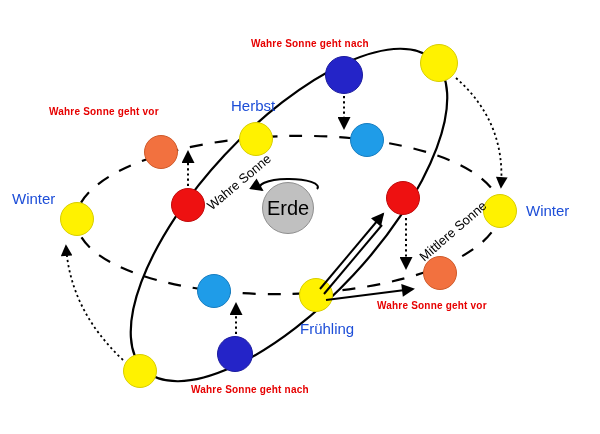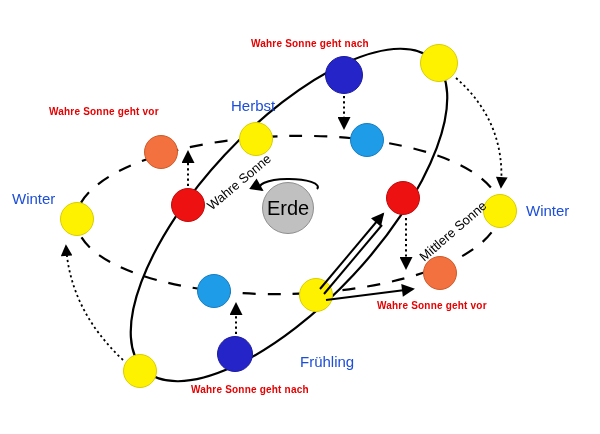--- a/index.html
+++ b/index.html
@@ -82,19 +82,19 @@
 
   <div class="layer">
     <div class="ann" style="left:251px;top:38px;">Wahre Sonne geht nach</div>
     <div class="ann" style="left:49px;top:106px;">Wahre Sonne geht vor</div>
     <div class="ann" style="left:377px;top:300px;">Wahre Sonne geht vor</div>
     <div class="ann" style="left:191px;top:384px;">Wahre Sonne geht nach</div>
 
     <div class="lbl" style="left:12px;top:190px;">Winter</div>
     <div class="lbl" style="left:231px;top:97px;">Herbst</div>
     <div class="lbl" style="left:526px;top:202px;">Winter</div>
-    <div class="lbl" style="left:300px;top:320px;margin-top:33px;">Frühling</div>
+    <div class="lbl" style="left:300px;top:320px;">Frühling</div>
 
     <div class="orbit-lbl" style="left:239px;top:182px;transform:translate(-50%,-50%) rotate(-40deg);">Wahre Sonne</div>
     <div class="orbit-lbl" style="left:453px;top:231px;transform:translate(-50%,-50%) rotate(-41deg);">Mittlere Sonne</div>
   </div>
 
 </div>
 
 </body></html>

